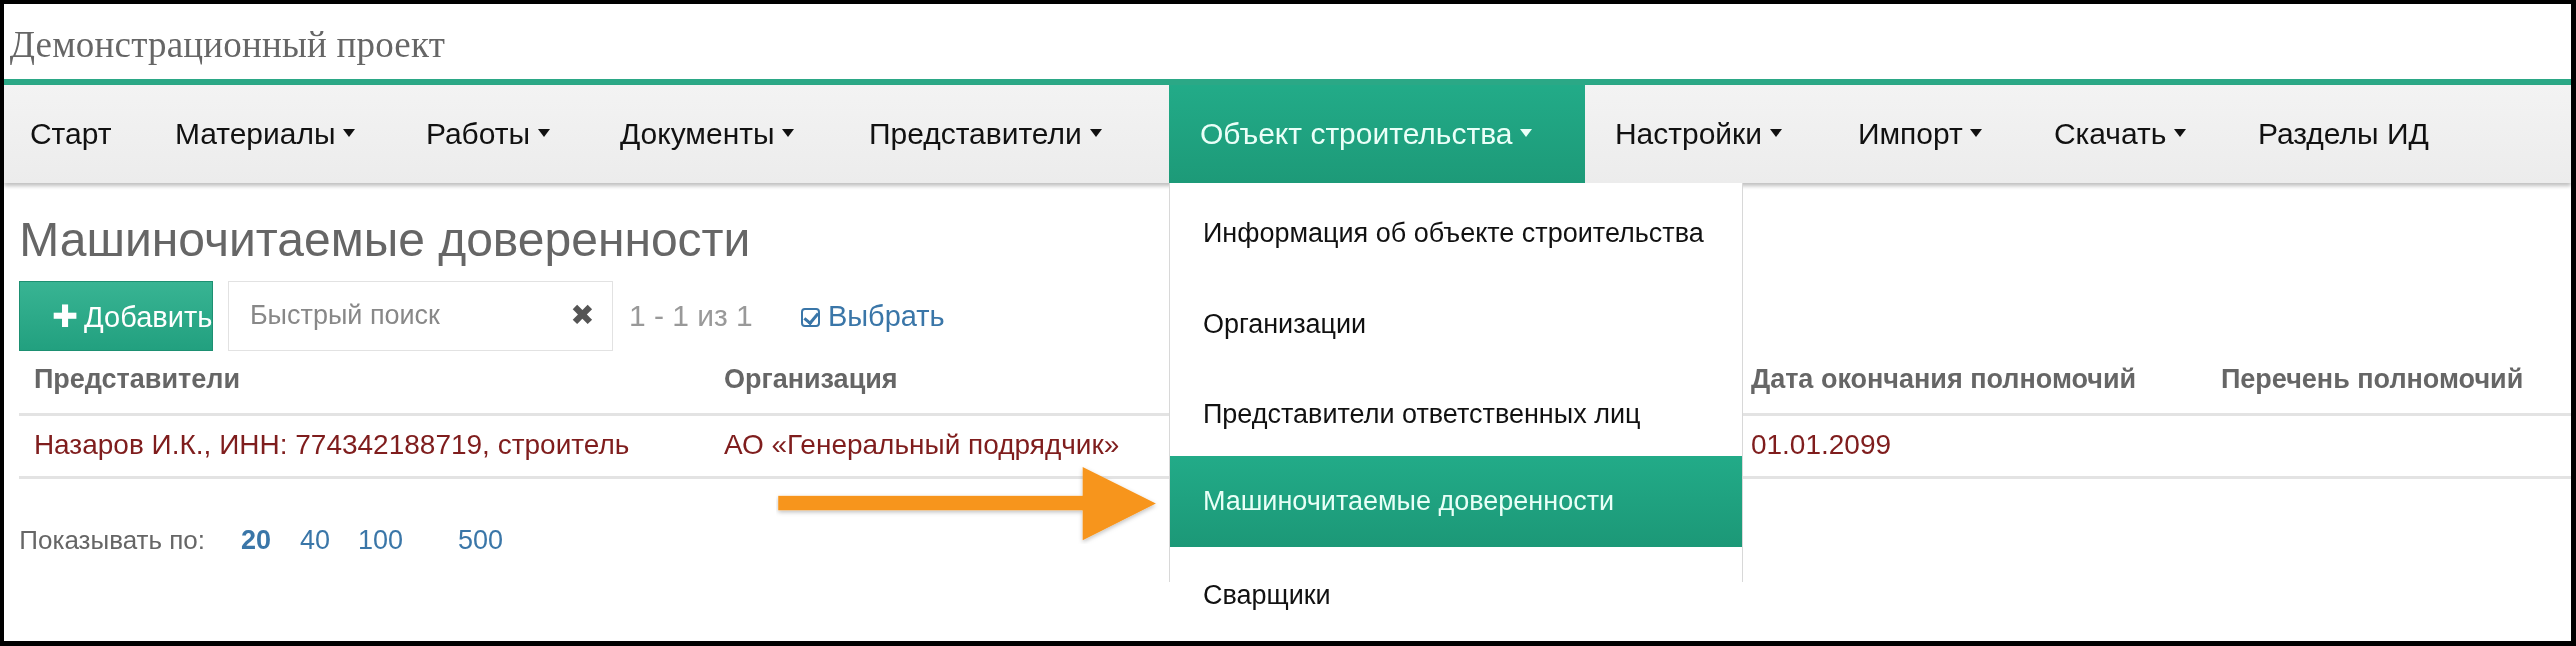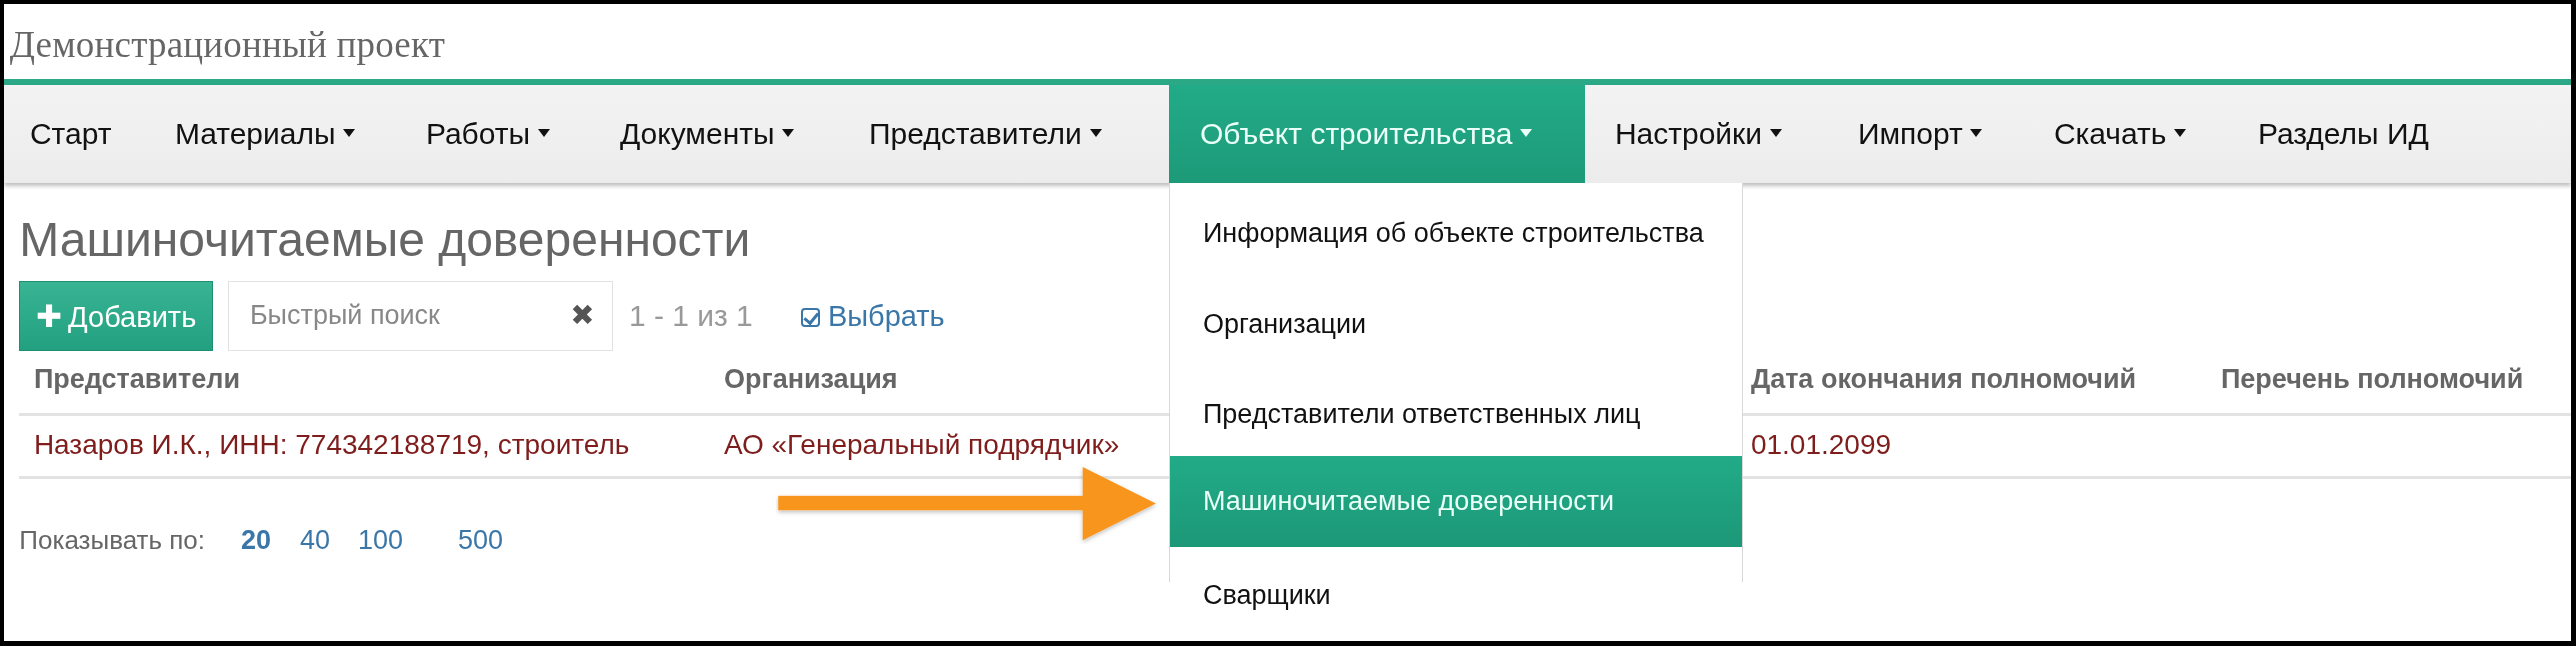--- a/index.html
+++ b/index.html
@@ -50,21 +50,21 @@
     font-size:27px; color:#111; padding-left:33px; box-sizing:border-box;
     white-space:nowrap; cursor:pointer;
   }
   .dd-item.active { background:linear-gradient(#22ab88,#1c9877); color:#e9fff7; }
   .page-title {
     position:absolute; left:15.4px; top:208px; font-size:48px; color:#666; white-space:nowrap;
   }
   .add-button {
     position:absolute; left:15.4px; top:277px; width:194px; height:70px;
     background:linear-gradient(#38b493,#22a07f); color:#fff; font-size:29px;
-    line-height:70px; text-align:center; box-sizing:border-box;
+    line-height:70px; text-align:right; box-sizing:border-box;
     border:1px solid #1d9072; cursor:pointer; white-space:nowrap;
   }
   .add-button .plus { font-weight:bold; font-size:31px; margin-right:5.8px; }
   .search-box {
     position:absolute; left:224px; top:277px; width:385px; height:70px;
     border:1.9px solid #e2e2e2; box-sizing:border-box; background:#fff;
   }
   .search-box input {
     position:absolute; left:0; top:0; width:318px; height:67px; border:none; outline:none;
     padding-left:21px; font-size:27px; color:#555; background:transparent;

